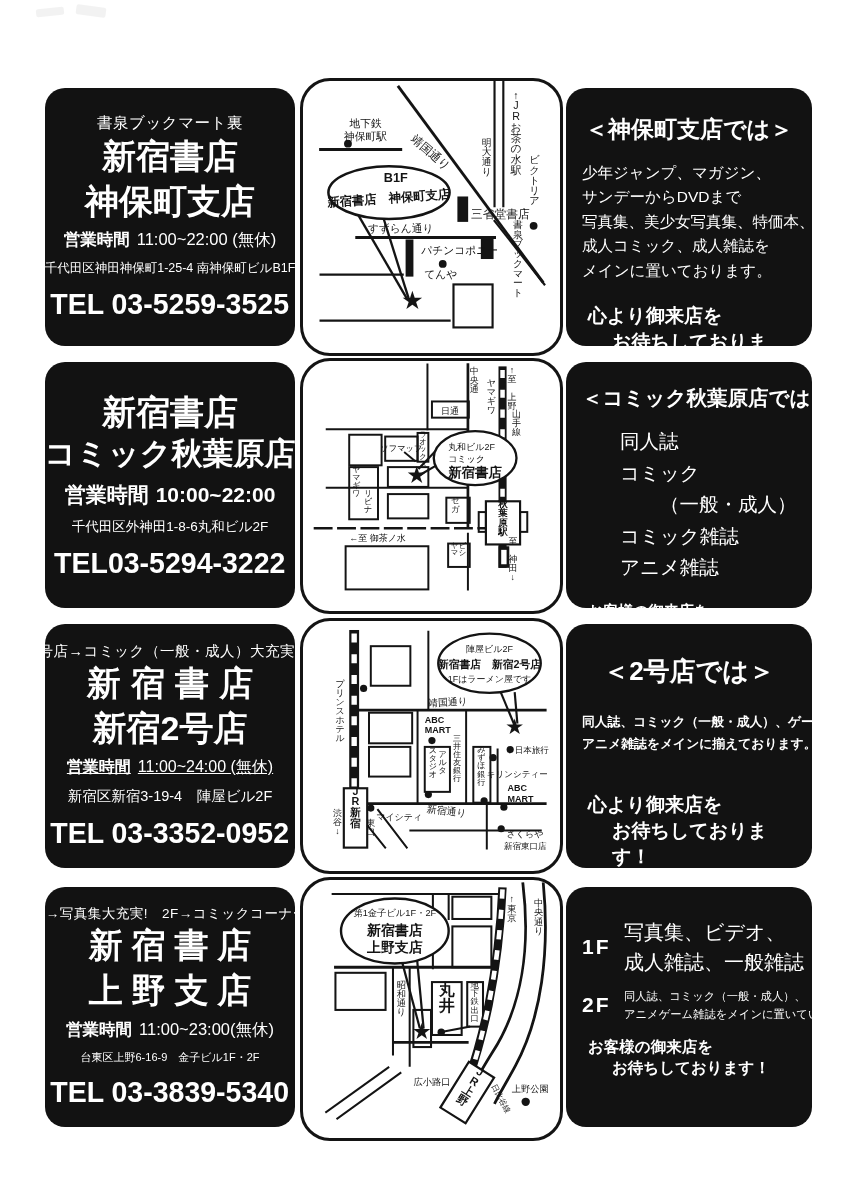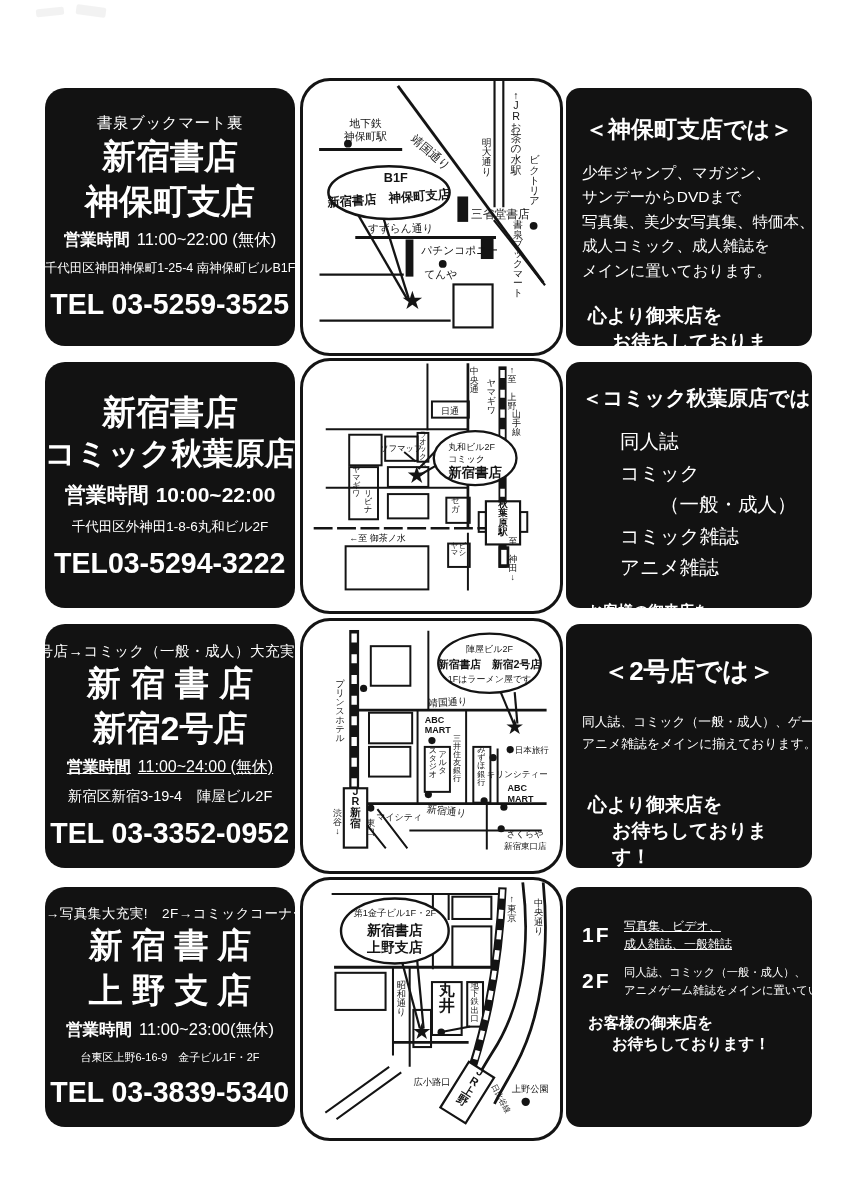--- a/index.html
+++ b/index.html
@@ -8,21 +8,21 @@
     background:#ffffff;
     font-family:"Liberation Sans", sans-serif;
     overflow:hidden;
   }
   .panel{position:absolute;box-sizing:border-box;}
   .side{background:#121212;color:#fff;border-radius:20px;}
   .mid{background:#fff;border:3.5px solid #141414;border-radius:30px;overflow:hidden;}
   
   .c1{left:45px;width:250px;}
   .c2{left:300px;width:263px;}
-  .c3{left:566px;width:246px;border-radius:14px;}
+  .c3{left:566px;width:246px;}
   
   .r1s{top:88px;height:258px;}   .r1m{top:78px;height:278px;}
   .r2s{top:362px;height:246px;}  .r2m{top:358px;height:256px;}
   .r3s{top:624px;height:244px;}  .r3m{top:618px;height:256px;}
   .r4s{top:887px;height:240px;}  .r4m{top:877px;height:264px;}
 
   
   .store-card{display:flex;flex-direction:column;align-items:center;justify-content:center;
     text-align:center;padding:12px 10px;}
   .note{font-size:15.5px;letter-spacing:.5px;white-space:nowrap;}
@@ -49,28 +49,28 @@
   .promo{padding:20px 16px;color:#fff;}
   .promo-h{font-weight:bold;text-align:center;white-space:nowrap;}
   .p1 .promo-h{font-size:23px;margin:6px 0 16px;}
   .p1 .pl{font-size:15.5px;line-height:1.58;white-space:nowrap;}
   .p1 .foot{margin-top:20px;font-size:19px;font-weight:bold;}
   .p2 .promo-h{font-size:20.5px;margin:2px 0 14px;}
   .p2 .item{font-size:19.5px;line-height:1.62;padding-left:38px;white-space:nowrap;}
   .p2 .item-indent{padding-left:78px;}
   .p2 .foot{margin-top:18px;font-size:15px;font-weight:bold;}
   .p3 .promo-h{font-size:26px;margin:10px 0 22px;}
-  .p3 .pl{font-size:12.8px;font-weight:normal;line-height:1.75;white-space:nowrap;}
+  .p3 .pl{font-size:12.8px;font-weight:bold;line-height:1.75;white-space:nowrap;}
   .p3 .foot{margin-top:36px;font-size:19px;font-weight:bold;}
   .foot .f2{padding-left:30px;}
   .foot .f1{padding-left:6px;}
   .p4 .promo-h{font-size:22px;margin:2px 0 12px;}
   .floor{display:flex;align-items:center;margin-top:10px;}
   .floor-label{font-size:21px;font-weight:bold;width:42px;flex:none;letter-spacing:2px;}
-  .fl1 .floor-lines{font-size:12px;line-height:1.5;white-space:nowrap;text-decoration:underline;}
+  .fl1 .floor-lines{font-size:20px;line-height:1.5;white-space:nowrap;}
   .fl2 .floor-lines{font-size:11.3px;line-height:1.6;white-space:nowrap;}
   .p4 .foot{margin-top:14px;font-size:15.5px;font-weight:bold;}
 
   
   svg{display:block;}
   svg text{fill:#141414;font-family:"Liberation Sans", sans-serif;}
   .b{font-weight:bold;}
   .road{stroke:#141414;stroke-width:3;fill:none;stroke-linecap:square;}
   .thin{stroke-width:2.2;}
   .bld{fill:none;stroke:#141414;stroke-width:2.2;}

